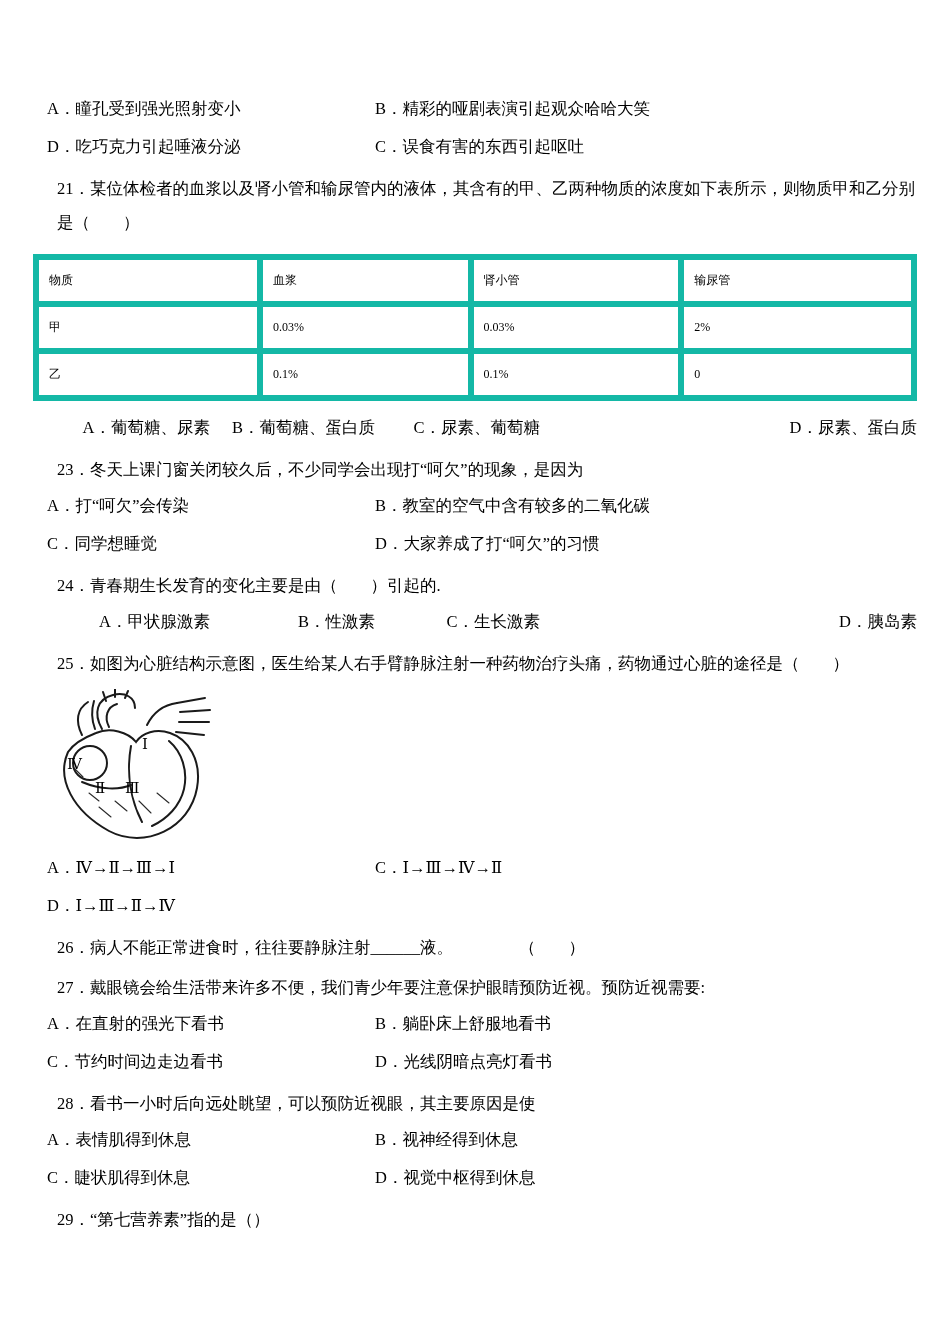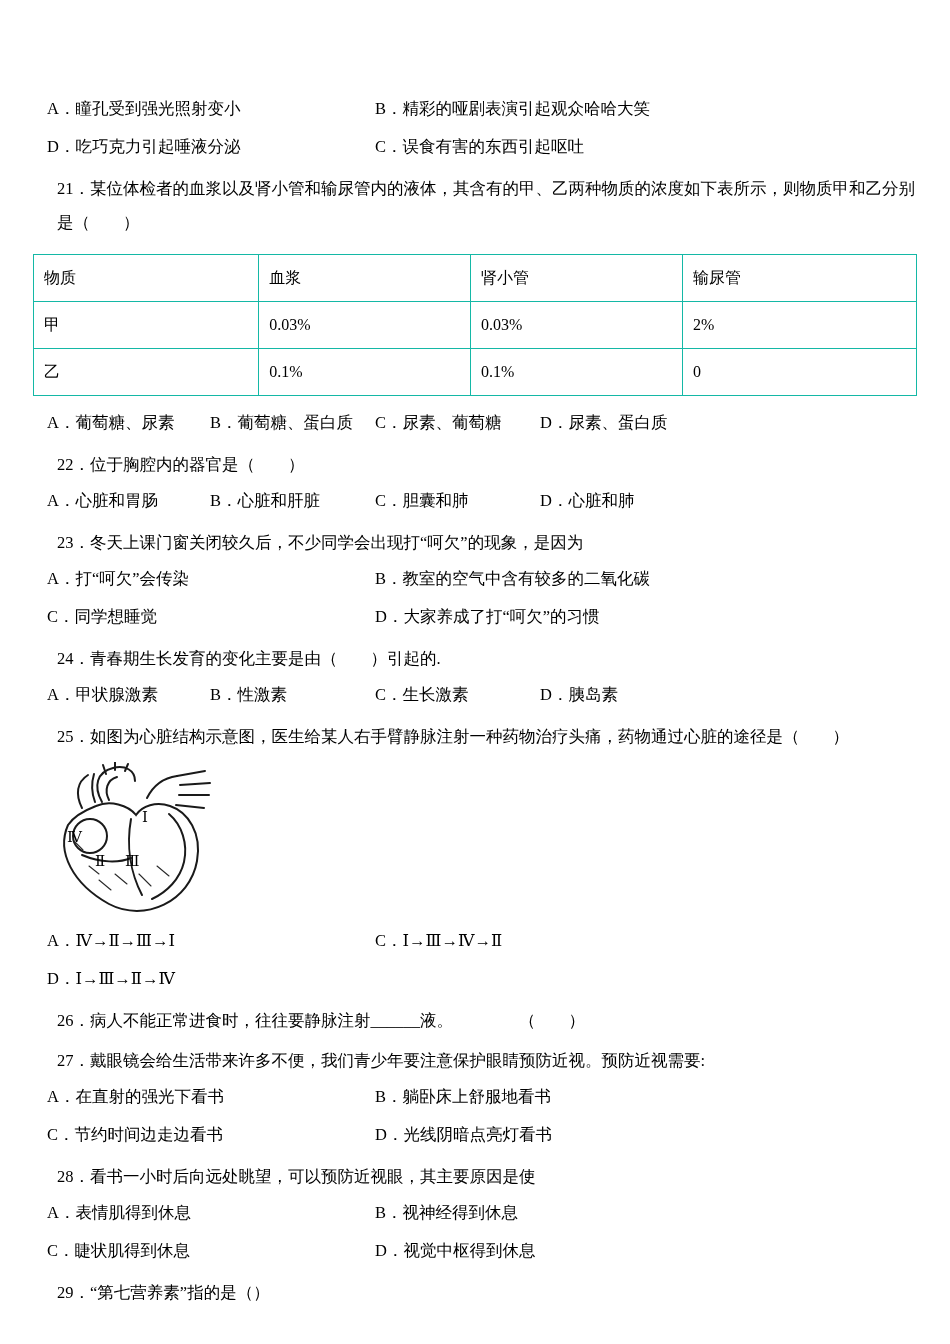--- a/index.html
+++ b/index.html
@@ -6,26 +6,26 @@
   html, body { background:#ffffff; }
   body {
     width:950px; min-height:1344px;
     font-family:"Liberation Serif","DejaVu Serif",serif;
     color:#000; font-size:16.5px;
   }
   .page { padding:90px 33px 40px 33px; }
   .stem { line-height:34px; margin-top:6px; white-space:pre-wrap;margin-left:24px; }
   .opts-2 { display:grid; grid-template-columns:328px 1fr; padding-left:14px; }
   .opts-2 > span { line-height:38px; }
-  .opts-4 { display:grid; grid-template-columns:163px 165px 165px 1fr; padding-left:14px; }
+  .opts-4 { display:grid; grid-template-columns:163px 165px 165px 1fr; padding-left:14px;text-align:right; }
   .opts-4 > span { line-height:38px; }
   .data-table { width:100%; border-collapse:collapse; margin:14px 0 8px 0; }
   .data-table td {
-    border:1px solid #14b8a6; height:47px; padding:0 10px;
-    font-size:16px; vertical-align:middle;
+    border:6px solid #14b8a6; height:47px; padding:0 10px;
+    font-size:12px; vertical-align:middle;
   }
   .data-table td:nth-child(1){ width:25.5%; }
   .data-table td:nth-child(2){ width:24%; }
   .data-table td:nth-child(3){ width:24%; }
   .data-table td:nth-child(4){ width:26.5%; }
   .diagram-wrap { margin:8px 0 2px 6px; }
   .diagram-wrap svg { display:block; }
   .sketch { stroke:#1a1a1a; fill:none; stroke-width:2; stroke-linecap:round; }
   .sketch-thin { stroke:#2a2a2a; fill:none; stroke-width:1.1; stroke-linecap:round; }
   .heart-label { font-family:"DejaVu Serif","Liberation Serif",serif; font-size:15px; fill:#000; }
@@ -69,29 +69,20 @@
       </tbody>
     </table>
     <div class="opts-4">
       <span>A．葡萄糖、尿素</span>
       <span>B．葡萄糖、蛋白质</span>
       <span>C．尿素、葡萄糖</span>
       <span>D．尿素、蛋白质</span>
     </div>
   </section>
 
-  <section>
-    <p class="stem">22．位于胸腔内的器官是（　　）</p>
-    <div class="opts-4">
-      <span>A．心脏和胃肠</span>
-      <span>B．心脏和肝脏</span>
-      <span>C．胆囊和肺</span>
-      <span>D．心脏和肺</span>
-    </div>
-  </section>
 
   <section>
     <p class="stem">23．冬天上课门窗关闭较久后，不少同学会出现打“呵欠”的现象，是因为</p>
     <div class="opts-2">
       <span>A．打“呵欠”会传染</span>
       <span>B．教室的空气中含有较多的二氧化碳</span>
       <span>C．同学想睡觉</span>
       <span>D．大家养成了打“呵欠”的习惯</span>
     </div>
   </section>

